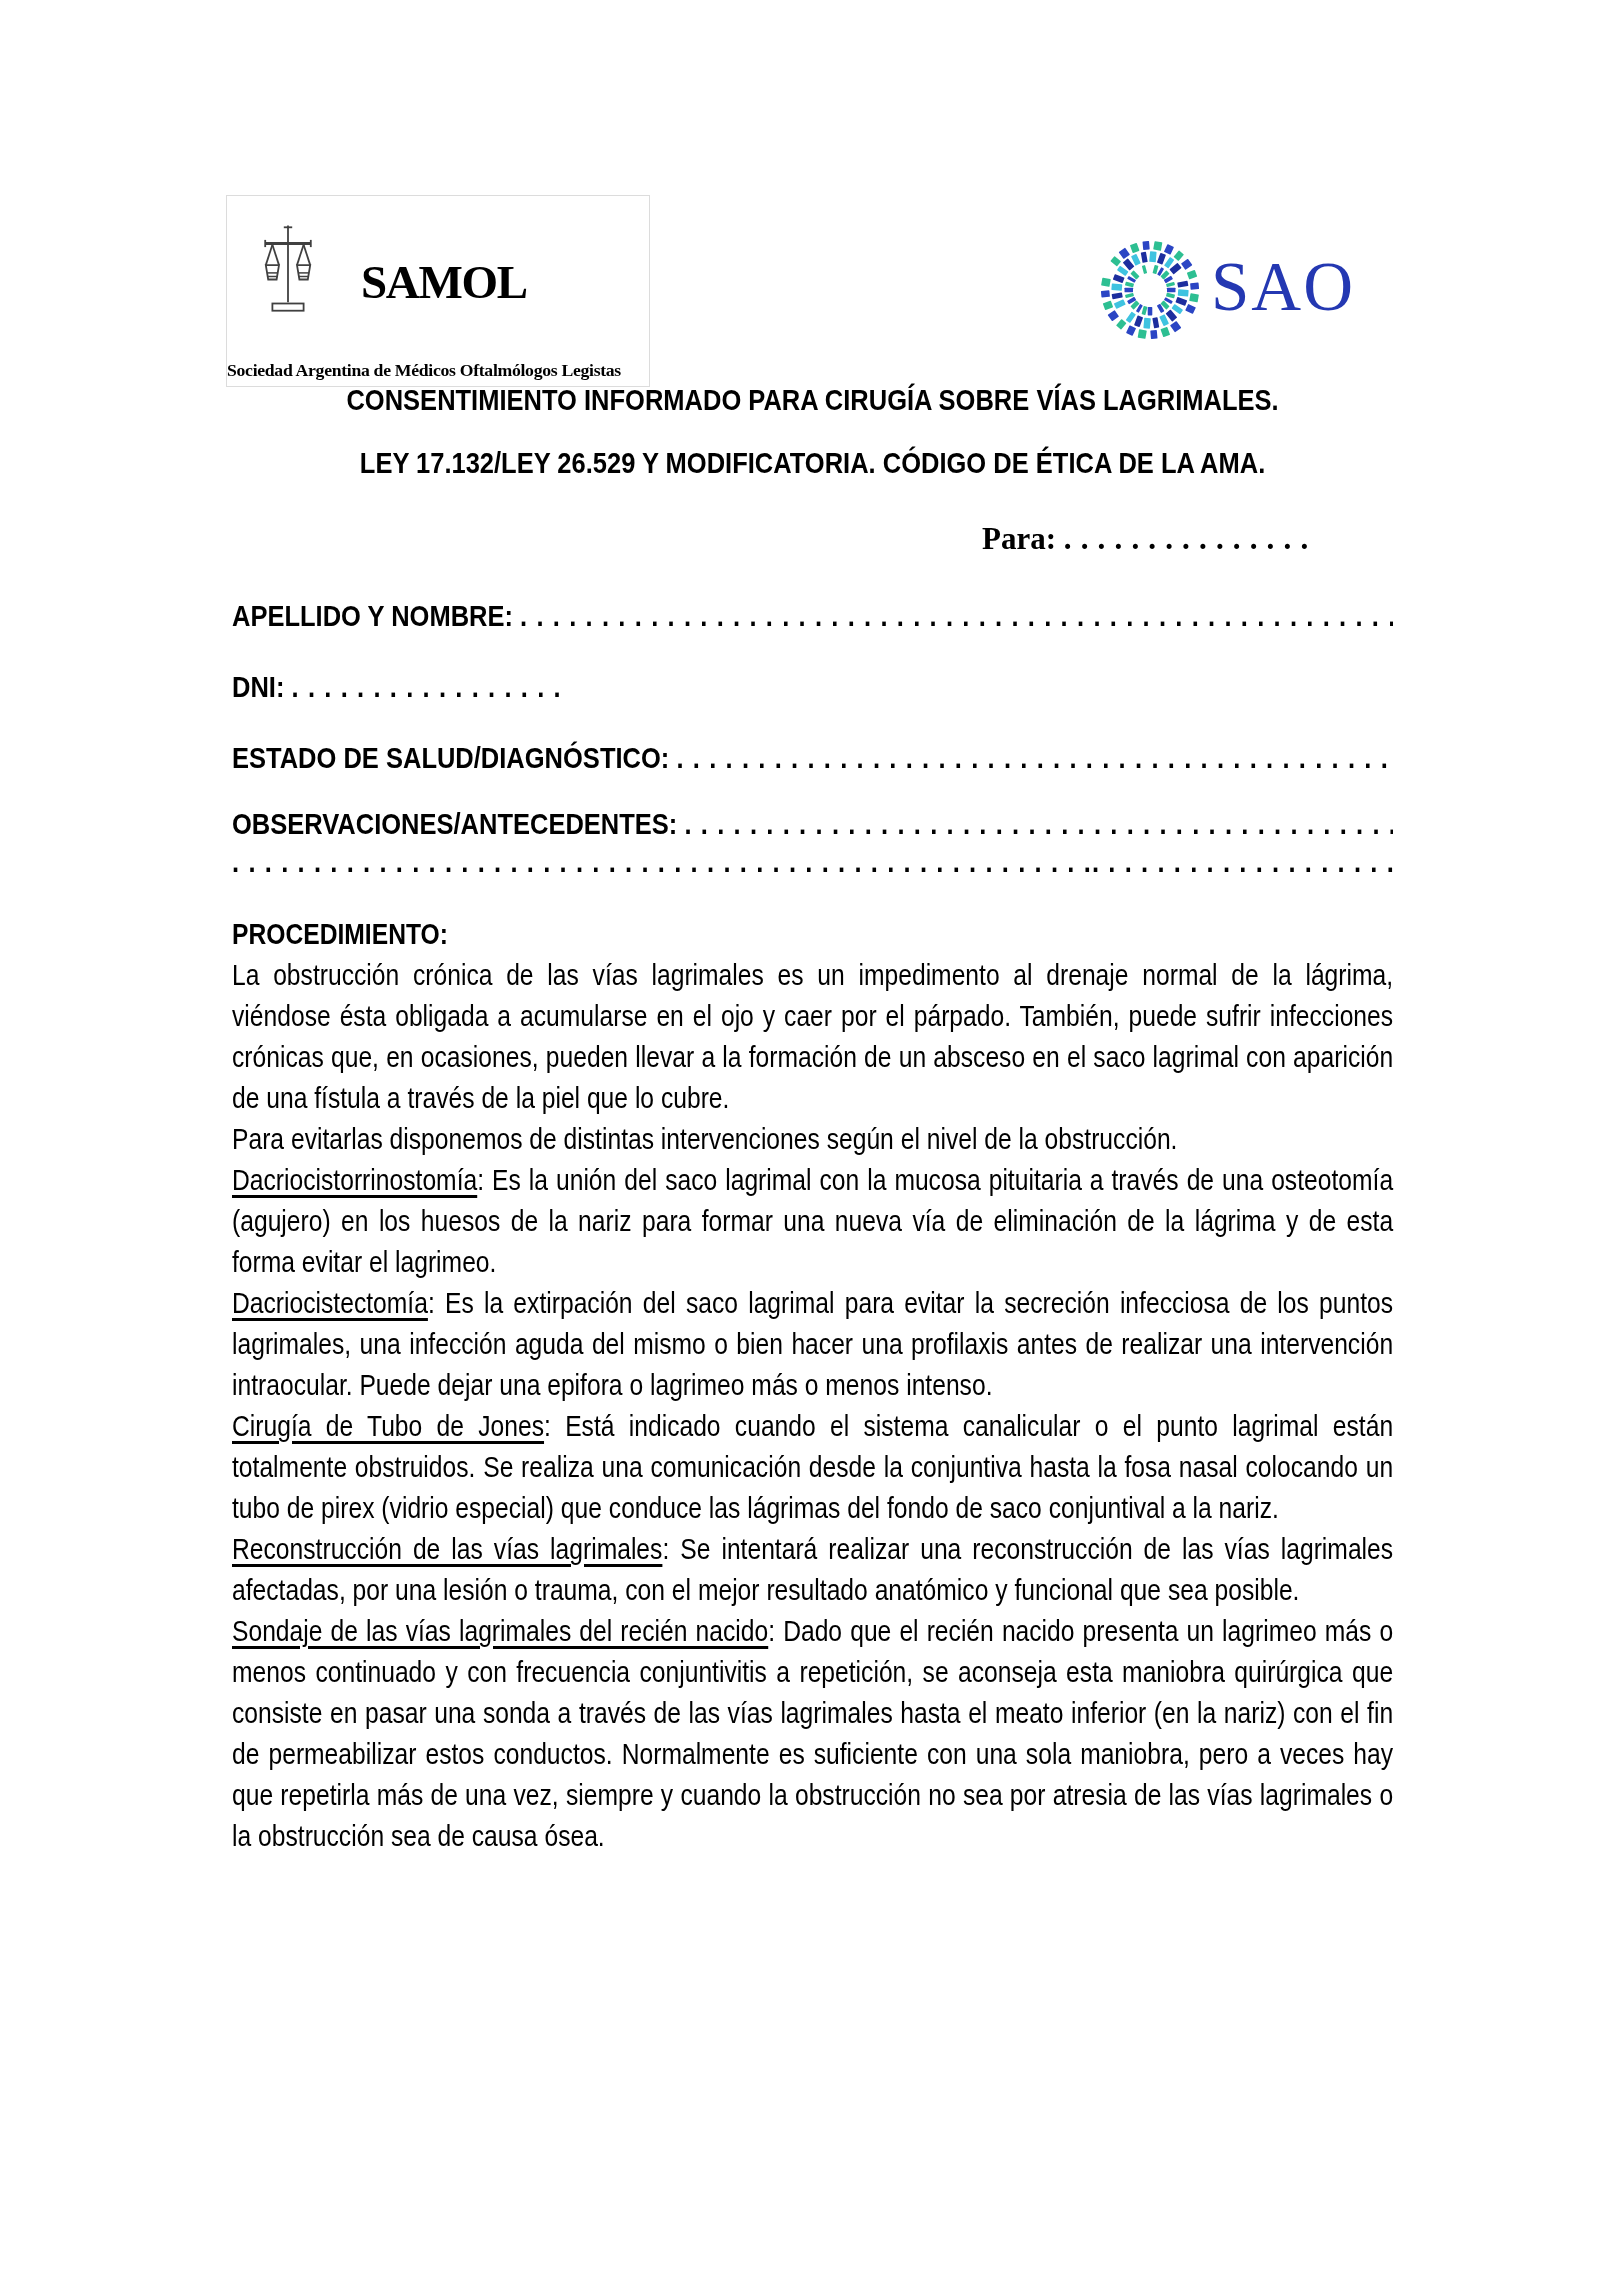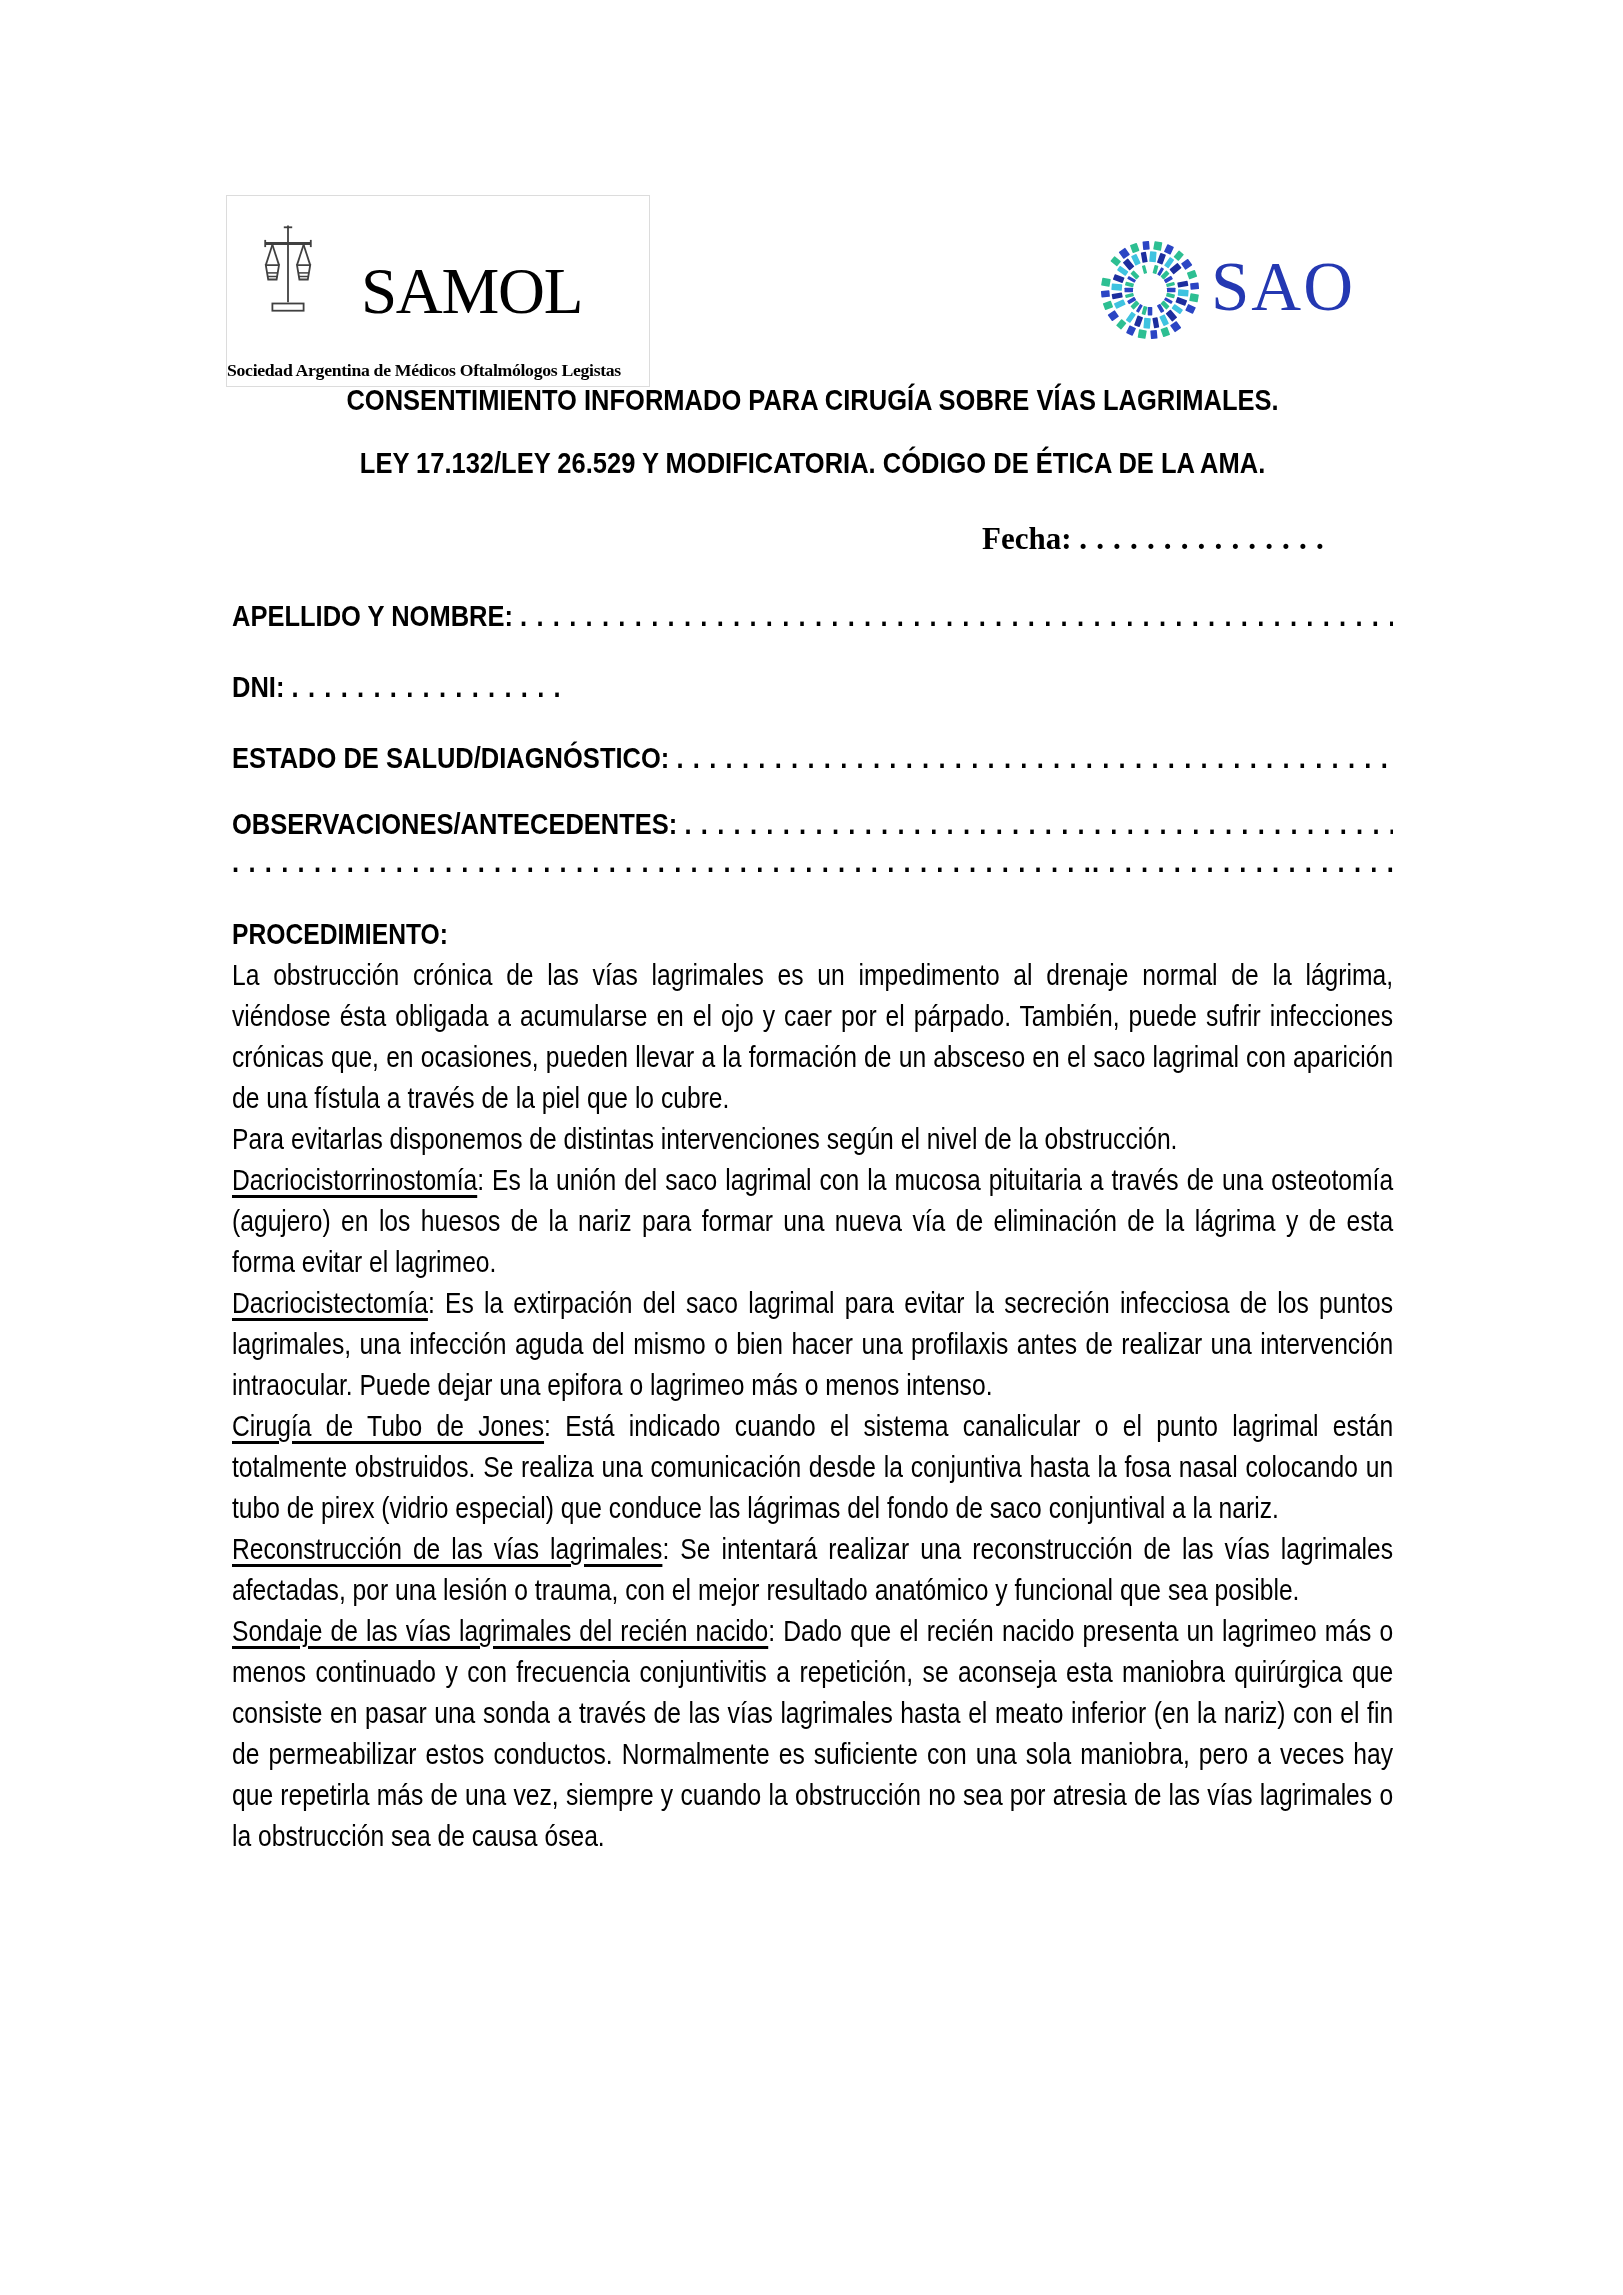--- a/index.html
+++ b/index.html
@@ -14,22 +14,22 @@
   }
   
   .samol-logo{
     position:absolute;left:226px;top:195px;width:422px;height:190px;
     border:1.3px solid var(--logo-border,#dcdcdc);
     background:#fff;
   }
   .scale-svg{position:absolute;left:31px;top:22px;width:60px;height:99px;}
   .samol-name{
     position:absolute;left:134px;top:63px;
-    font-family:"Liberation Serif",serif;font-weight:normal;
-    font-size:65px;line-height:1;letter-spacing:-1.3px;white-space:nowrap;
+    font-family:"Liberation Serif",serif;font-weight:bold;
+    font-size:47px;line-height:1;letter-spacing:-1.3px;white-space:nowrap;
   }
   .samol-caption{
     position:absolute;left:0;right:0;bottom:5.2px;text-align:left;
     font-family:"Liberation Serif",serif;font-weight:bold;
     font-size:17.7px;letter-spacing:-0.3px;white-space:nowrap;
   }
   .sao-logo{position:absolute;left:1101px;top:241px;width:275px;height:105px;}
   .burst-svg{position:absolute;left:0;top:0;width:98px;height:98px;}
   .sao-name{
     position:absolute;left:110px;top:11.8px;
@@ -174,21 +174,21 @@
         <rect x="70.5" y="16" width="9" height="16" rx="1" fill="#3fc3e0" transform="rotate(335 75 75)"></rect>
         <rect x="69.5" y="0" width="11" height="13" rx="1" fill="#2dbf92" transform="rotate(340 75 75)"></rect>
         <rect x="72.5" y="36" width="5" height="13" rx="1" fill="#2dbf92" transform="rotate(345 75 75)"></rect>
         <rect x="71.0" y="16" width="8" height="16" rx="1" fill="#1d2e9e" transform="rotate(350 75 75)"></rect>
         <rect x="70.0" y="0" width="10" height="13" rx="1" fill="#2b45c4" transform="rotate(355 75 75)"></rect>
       </svg>
     <div class="sao-name">SAO</div>
   </div>
 
   <div class="fecha">
-    <span class="fecha-label">Fecha:</span>
+    <span class="fecha-label">Para:</span>
     <span class="fecha-dots">. . . . . . . . . . . . . . .</span>
   </div>
 
   <div class="scaled">
 
     <h1 class="title t1">CONSENTIMIENTO INFORMADO PARA CIRUGÍA SOBRE VÍAS LAGRIMALES.</h1>
     <h1 class="title t2">LEY 17.132/LEY 26.529 Y MODIFICATORIA. CÓDIGO DE ÉTICA DE LA AMA.</h1>
 
     <div class="field f1">
       <span>APELLIDO Y NOMBRE:</span>

